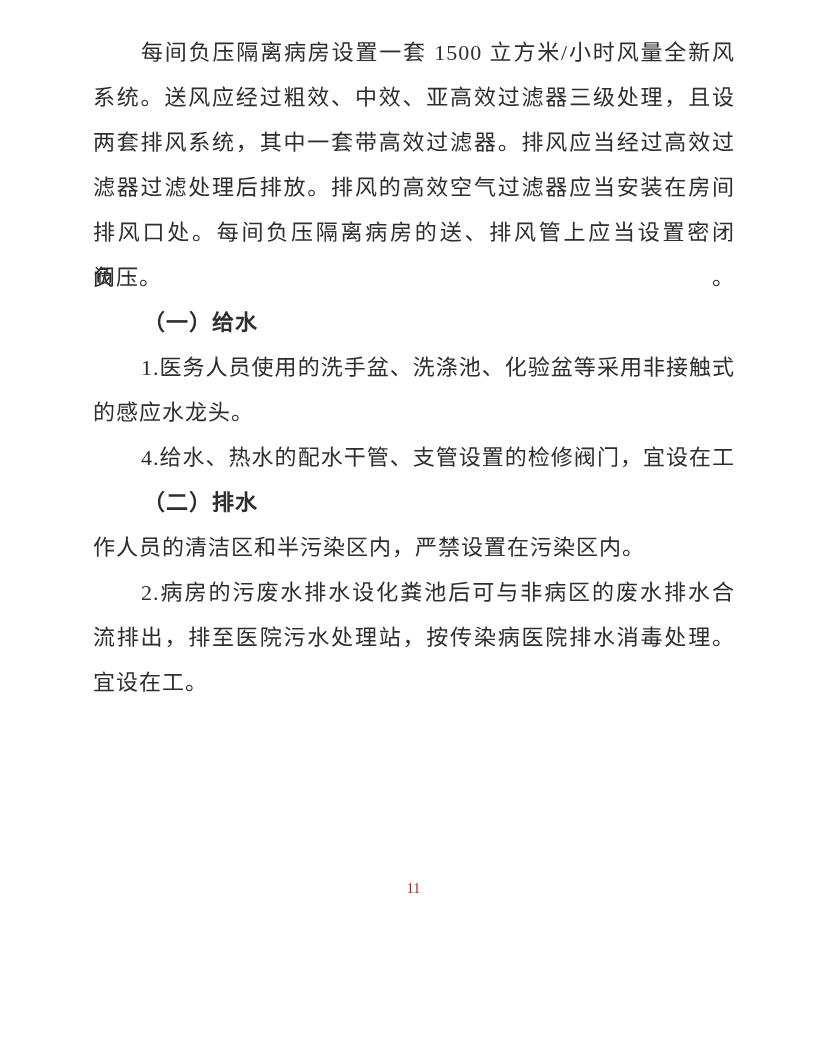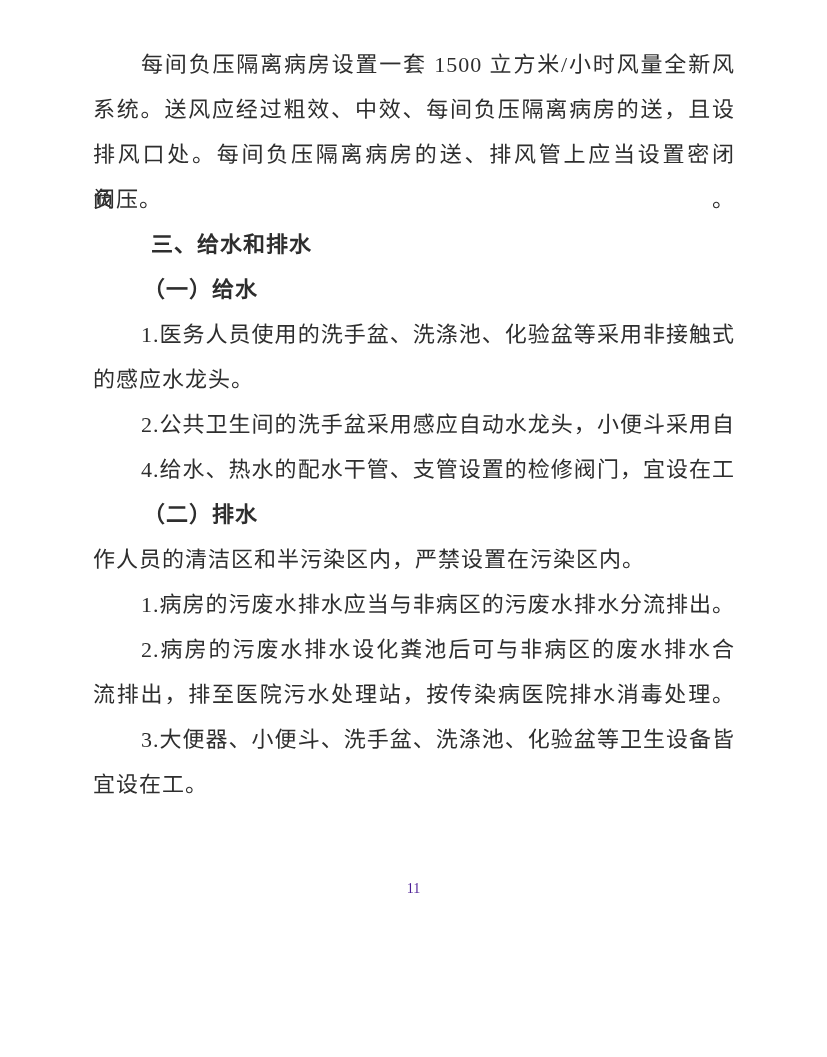--- a/index.html
+++ b/index.html
@@ -8,21 +8,21 @@
     padding: 0;
     background: #ffffff;
   }
   .page {
     position: relative;
     width: 827px;
     height: 923px;
     margin: 0;
     background: #ffffff;
     box-sizing: border-box;
-    padding: 42px 92px 0 93px;
+    padding: 30px 92px 0 93px;
     font-family: "Liberation Serif", "DejaVu Serif", serif;
     font-size: 22px;
     color: #2e2e2e;
     overflow: hidden;
   }
   .line {
     height: 45px;
     line-height: 45px;
     letter-spacing: 1px;
   }
@@ -44,50 +44,48 @@
     text-indent: 50px;
   }
   .page-number {
     position: absolute;
     bottom: 26px;
     left: 0;
     right: 0;
     text-align: center;
     font-size: 14px;
     letter-spacing: 0;
-    color: #4c1d95;
+    color: #b91c1c;
   }
 </style>
 </head>
 <body>
 
 <div class="page">
 
   <div class="line indent j">每间负压隔离病房设置一套 1500 立方米/小时风量全新风</div>
-  <div class="line j">系统。送风应经过粗效、中效、每间负压隔离病房的送，且设</div>
+  <div class="line j">系统。送风应经过粗效、中效、亚高效过滤器三级处理，且设</div>
+  <div class="line j">两套排风系统，其中一套带高效过滤器。排风应当经过高效过</div>
+  <div class="line j">滤器过滤处理后排放。排风的高效空气过滤器应当安装在房间</div>
   <div class="line j">排风口处。每间负压隔离病房的送、排风管上应当设置密闭阀。</div>
   <div class="line">负压。</div>
 
-  <div class="line heading">三、给水和排水</div>
 
   <div class="line heading sub">（一）给水</div>
 
   <div class="line indent j">1.医务人员使用的洗手盆、洗涤池、化验盆等采用非接触式</div>
   <div class="line">的感应水龙头。</div>
 
-  <div class="line indent j">2.公共卫生间的洗手盆采用感应自动水龙头，小便斗采用自</div>
 
   <div class="line indent j">4.给水、热水的配水干管、支管设置的检修阀门，宜设在工</div>
   <div class="line heading sub">（二）排水</div>
 
   <div class="line">作人员的清洁区和半污染区内，严禁设置在污染区内。</div>
 
-  <div class="line indent j">1.病房的污废水排水应当与非病区的污废水排水分流排出。</div>
 
   <div class="line indent j">2.病房的污废水排水设化粪池后可与非病区的废水排水合</div>
   <div class="line j">流排出，排至医院污水处理站，按传染病医院排水消毒处理。</div>
 
-  <div class="line indent j">3.大便器、小便斗、洗手盆、洗涤池、化验盆等卫生设备皆</div>
   <div class="line">宜设在工。</div>
 
   <div class="page-number">11</div>
 
 </div>
 
 </body></html>

